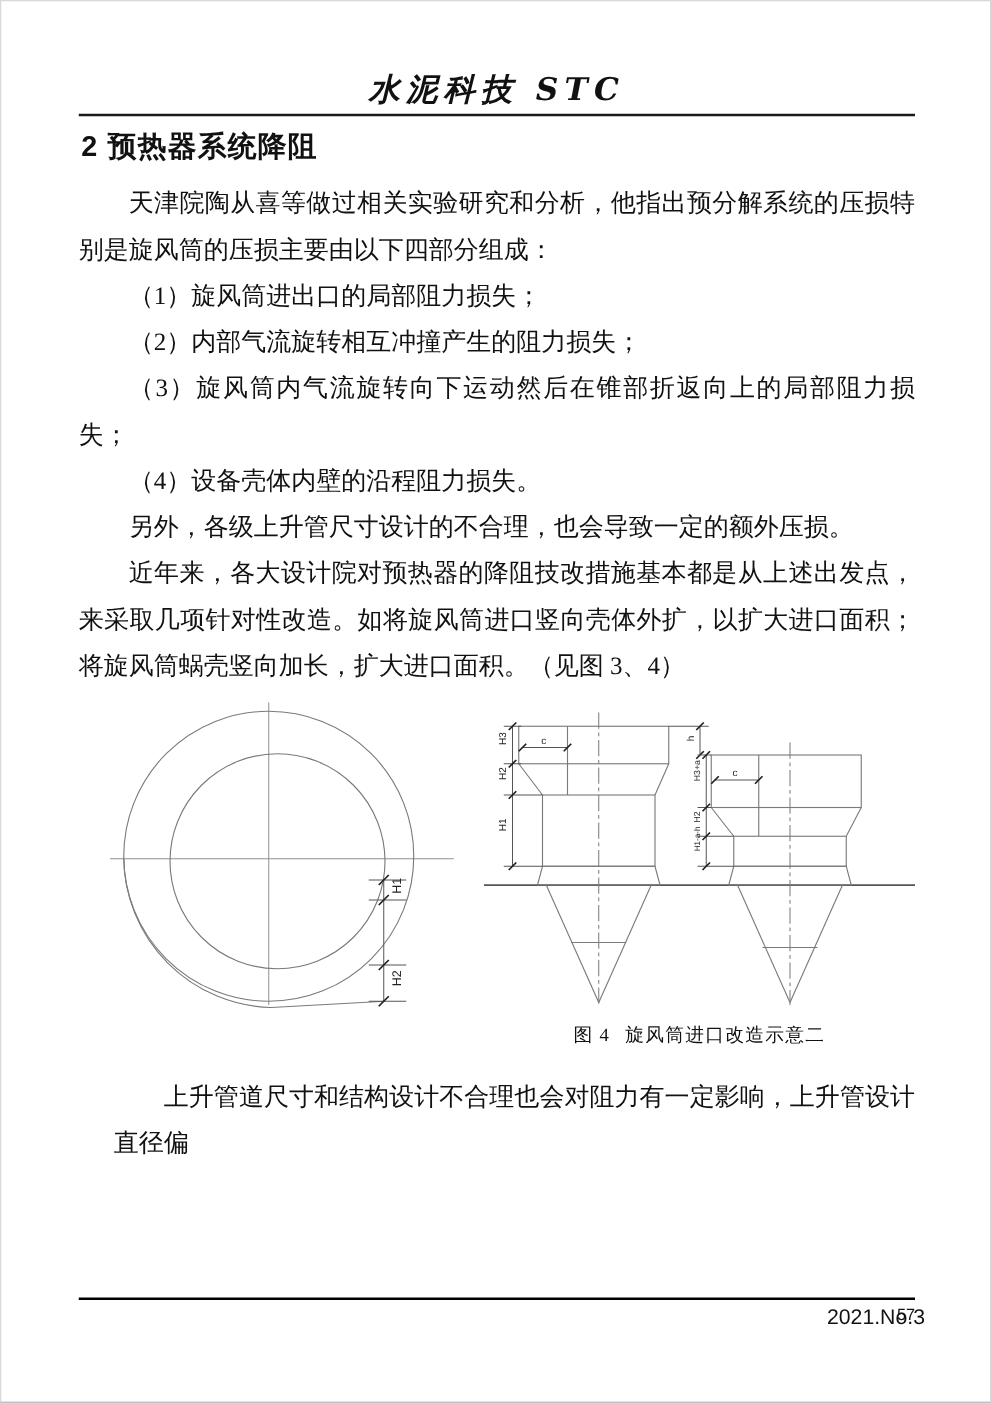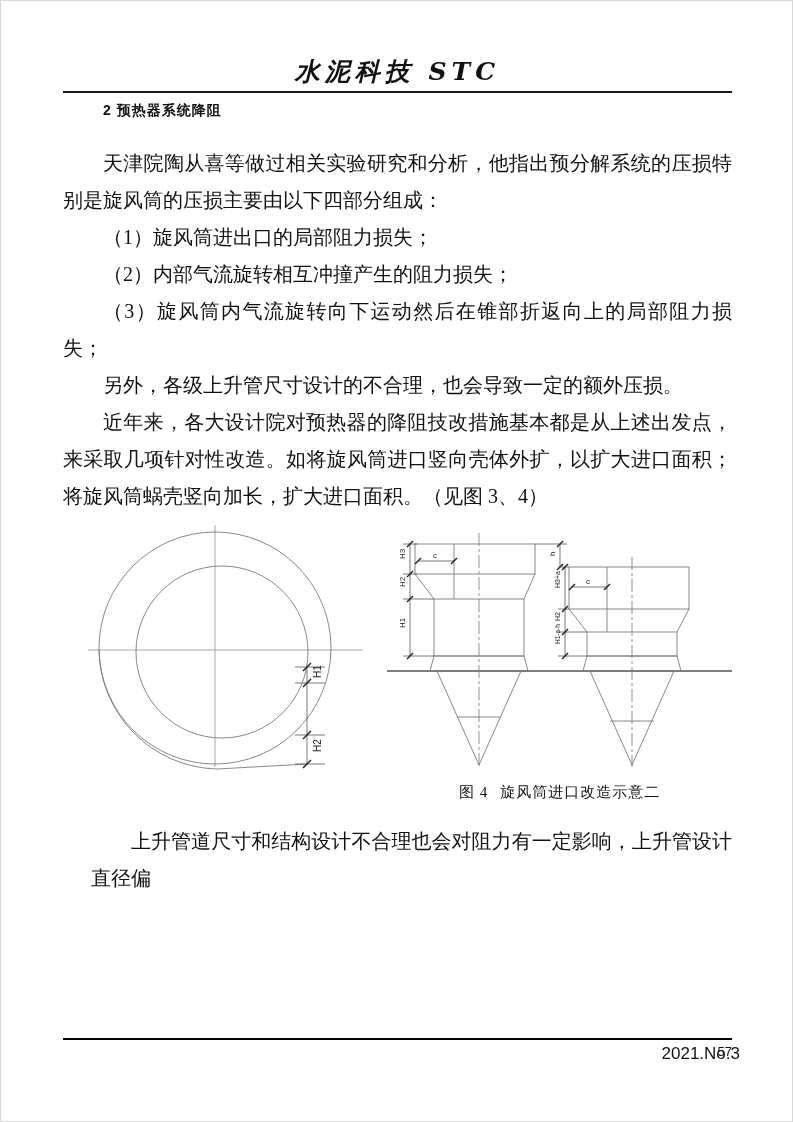--- a/index.html
+++ b/index.html
@@ -21,21 +21,21 @@
     letter-spacing:5px;
     font-family:"DejaVu Serif","Liberation Serif",serif;
   }
   .header-rule {
     position:absolute; top:90px; left:62px; width:669px;
     border-bottom:2px solid #1a1a1a;
   }
   .section-heading {
     position:absolute; top:101px; left:64px;
     font-family:"Liberation Sans","DejaVu Sans",sans-serif;
-    font-size:14px; font-weight:700; letter-spacing:1px;margin-left:38px;
+    font-size:23px; font-weight:700; letter-spacing:1px;
   }
   .body-text {
     position:absolute; top:144px; left:62px; width:669px;
     font-size:20px; line-height:37px;
     text-align:justify;
   }
   .body-text p { text-indent:2em; }
   .para-last { margin-top:12px;margin-left:28px; }
   .figure-row {
     display:flex; justify-content:space-between;
@@ -79,20 +79,21 @@
   <div class="journal-header">水泥科技 STC</div>
   <div class="header-rule"></div>
 
   <div class="section-heading">2 预热器系统降阻</div>
 
   <div class="body-text">
     <p>天津院陶从喜等做过相关实验研究和分析，他指出预分解系统的压损特别是旋风筒的压损主要由以下四部分组成：</p>
     <p>（1）旋风筒进出口的局部阻力损失；</p>
     <p>（2）内部气流旋转相互冲撞产生的阻力损失；</p>
     <p>（3）旋风筒内气流旋转向下运动然后在锥部折返向上的局部阻力损失；</p>
+    <p>（4）设备壳体内壁的沿程阻力损失。</p>
     <p>另外，各级上升管尺寸设计的不合理，也会导致一定的额外压损。</p>
     <p>近年来，各大设计院对预热器的降阻技改措施基本都是从上述出发点，来采取几项针对性改造。如将旋风筒进口竖向壳体外扩，以扩大进口面积；将旋风筒蜗壳竖向加长，扩大进口面积。（见图 3、4）</p>
 
     <div class="figure-row">
 
       <figure>
         <svg width="280" height="252" viewBox="0 0 280 252">
           <line class="thin2" x1="130" y1="6" x2="130" y2="248"></line>
           <line class="thin2" x1="3" y1="131" x2="278" y2="131"></line>
           <circle class="thin" cx="130" cy="129" r="116"></circle>

